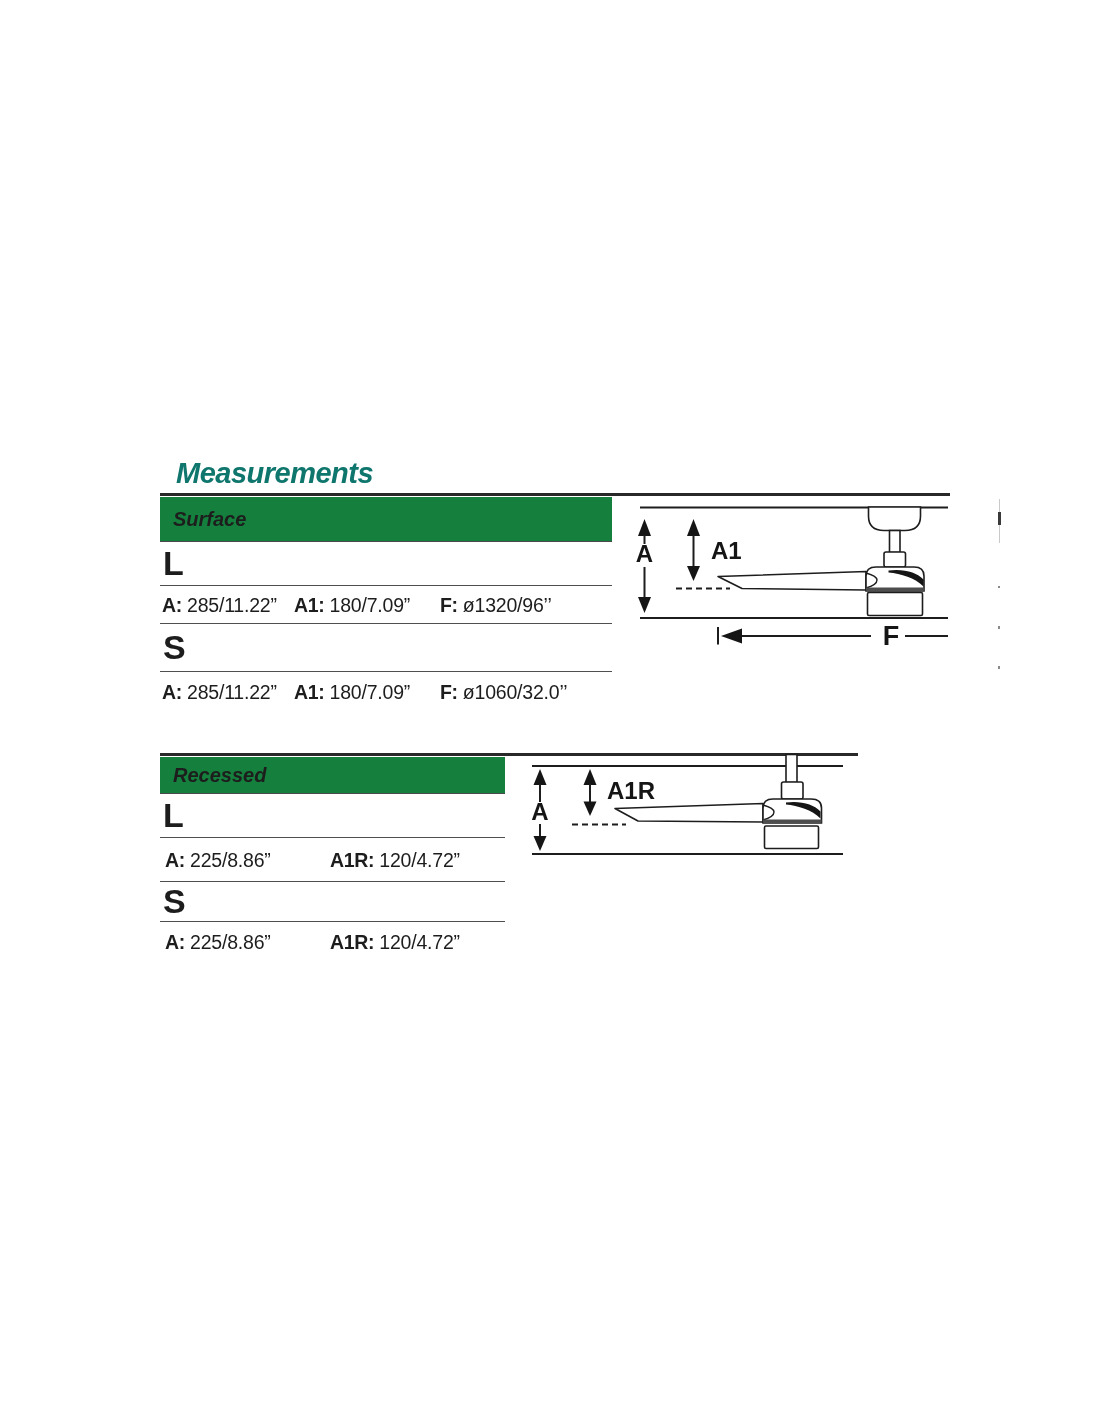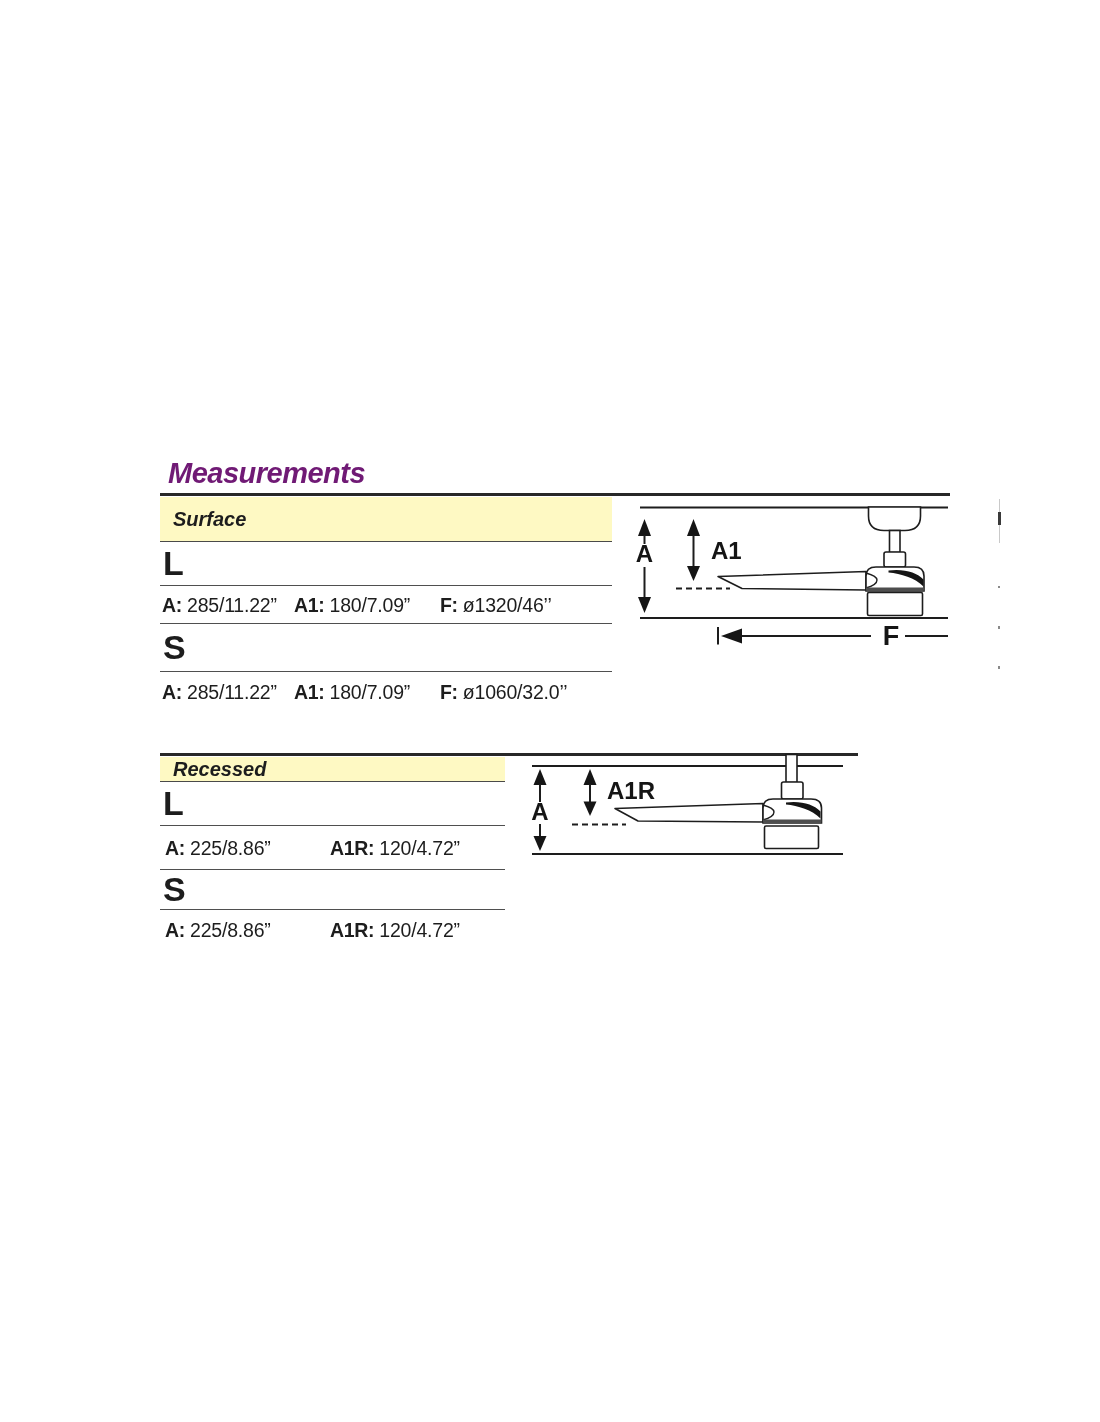--- a/index.html
+++ b/index.html
@@ -2,41 +2,41 @@
 <html><head>
 <meta charset="utf-8">
 <style>
   html,body{margin:0;padding:0;background:#ffffff;}
   .canvas{
     position:relative;width:1100px;height:1422px;background:#ffffff;overflow:hidden;
     font-family:"Liberation Sans","DejaVu Sans",sans-serif;color:#1d1d1d;
   }
   .abs{position:absolute;}
   .title{
-    position:absolute;left:168px;top:457px;margin:0;
-    font-size:29px;font-weight:bold;font-style:italic;letter-spacing:-0.5px;color:#701a75;
+    position:absolute;left:176px;top:457px;margin:0;
+    font-size:29px;font-weight:bold;font-style:italic;letter-spacing:-0.5px;color:#0f766e;
   }
   .rule-thick{position:absolute;height:2.5px;background:#282828;}
   .spec-table{position:absolute;box-sizing:border-box;}
   .spec-table .thead{
-    box-sizing:border-box;background:#fef9c3;border-bottom:1.5px solid #4a4a4a;
+    box-sizing:border-box;background:#15803d;border-bottom:1.5px solid #4a4a4a;
     font-size:20px;font-weight:bold;font-style:italic;padding-left:13px;display:flex;align-items:center;
   }
   .spec-table .size-row{
     box-sizing:border-box;border-bottom:1.5px solid #4f4f4f;
     font-size:34px;font-weight:bold;padding-left:3px;display:flex;align-items:center;letter-spacing:-1px;
   }
   .spec-table .spec-row{
     box-sizing:border-box;position:relative;font-size:19.5px;text-decoration:underline;
   }
   .spec-table .spec-row.bordered{border-bottom:1.5px solid #4f4f4f;}
   .spec{position:absolute;top:50%;transform:translateY(-50%);white-space:nowrap;letter-spacing:-0.2px;}
   .spec b{font-weight:bold;margin-right:5px;letter-spacing:-0.3px;}
   .h45{height:45px;} .h44{height:44px;} .h40{height:40px;}
-  .h38{height:38px;} .h48{height:48px;} .h41{height:25px;}
+  .h38{height:38px;} .h48{height:48px;} .h41{height:37px;}
   svg text{font-family:"Liberation Sans","DejaVu Sans",sans-serif;fill:#151515;}
   svg .lbl{font-weight:bold;font-size:24px;}
   svg .lblF{font-weight:bold;font-size:27px;}
   svg .ln{stroke:#1d1d1d;stroke-width:2;fill:none;}
   svg .part{stroke:#1d1d1d;stroke-width:1.6;fill:#ffffff;}
   svg .thin{stroke:#1d1d1d;stroke-width:1.4;fill:none;}
   svg .solid{fill:#151515;stroke:none;}
   .edge-mark{position:absolute;background:#c9c9c9;}
   .edge-dot{position:absolute;background:#8a8a8a;}
 </style>
@@ -52,21 +52,21 @@
   <div class="spec-table" style="left:160px;top:497px;width:452px;">
     <div class="thead h45">
       <span>Surface</span>
     </div>
     <div class="size-row h44">
       <span>L</span>
     </div>
     <div class="spec-row bordered h38">
       <span class="spec" style="left:2px"><b>A:</b><span>285/11.22”</span></span>
       <span class="spec" style="left:134px"><b>A1:</b><span>180/7.09”</span></span>
-      <span class="spec" style="left:280px"><b>F:</b><span>ø1320/46’’</span></span>
+      <span class="spec" style="left:280px"><b>F:</b><span>ø1320/96’’</span></span>
     </div>
     <div class="size-row h48">
       <span>S</span>
     </div>
     <div class="spec-row h40">
       <span class="spec" style="left:2px"><b>A:</b><span>285/11.22”</span></span>
       <span class="spec" style="left:134px"><b>A1:</b><span>180/7.09”</span></span>
       <span class="spec" style="left:280px"><b>F:</b><span>ø1060/32.0’’</span></span>
     </div>
   </div>

